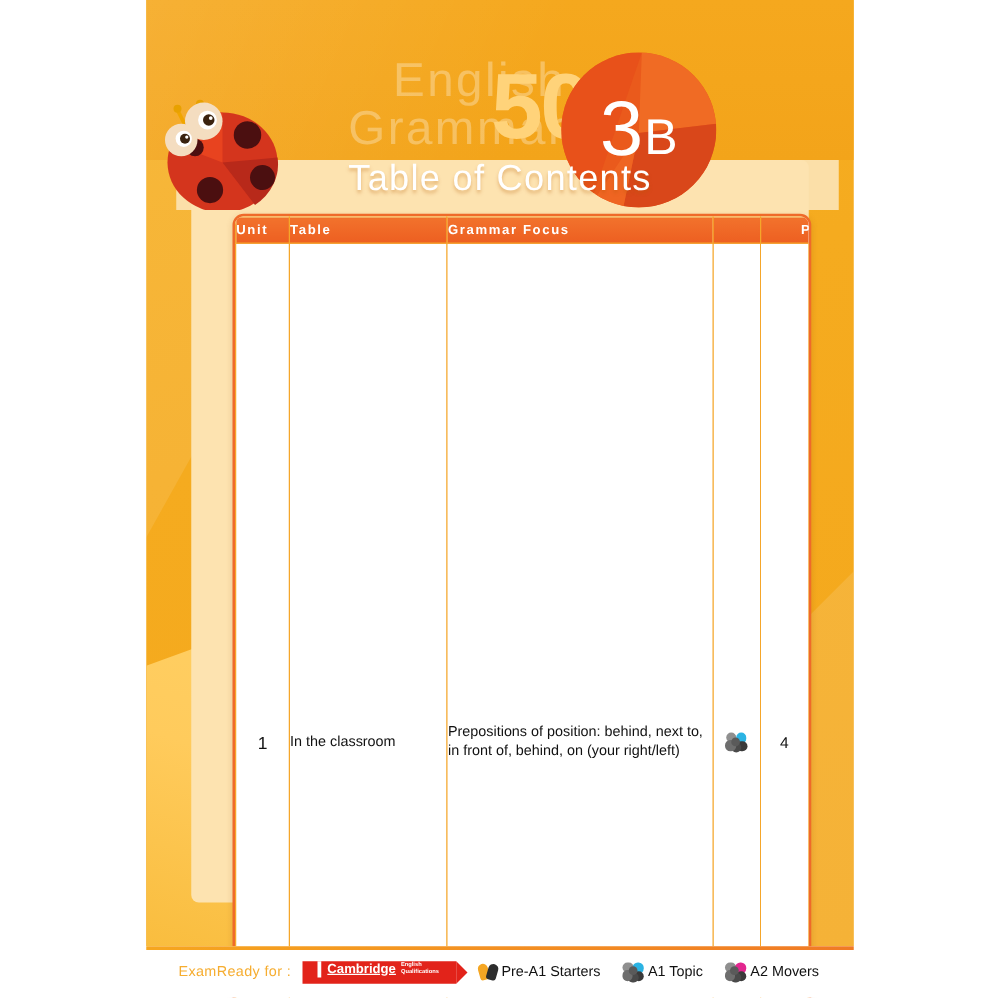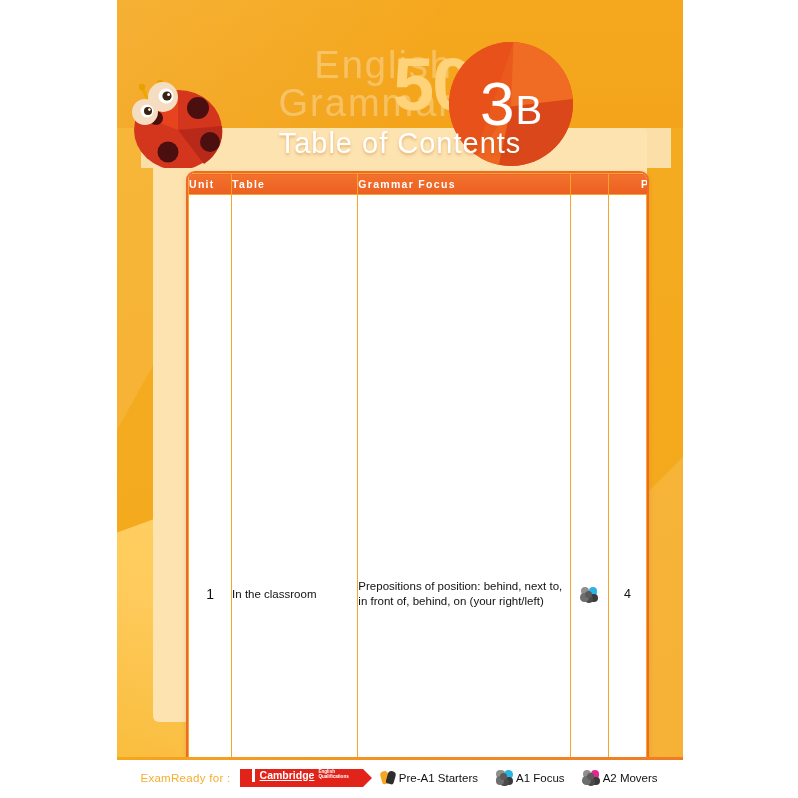--- a/index.html
+++ b/index.html
@@ -259,21 +259,21 @@
     </span>
     <span class="f-item">
       <span class="flower cy">
         <i class="p1"></i>
           <i class="p2"></i>
           <i class="p3"></i>
           <i class="p4"></i>
           <i class="p5"></i>
           <i class="ctr"></i>
       </span>
-      <span class="txt">A1 Focus</span>
+      <span class="txt">A1 Topic</span>
     </span>
     <span class="f-item">
       <span class="flower mg">
         <i class="p1"></i>
           <i class="p2"></i>
           <i class="p3"></i>
           <i class="p4"></i>
           <i class="p5"></i>
           <i class="ctr"></i>
       </span>

